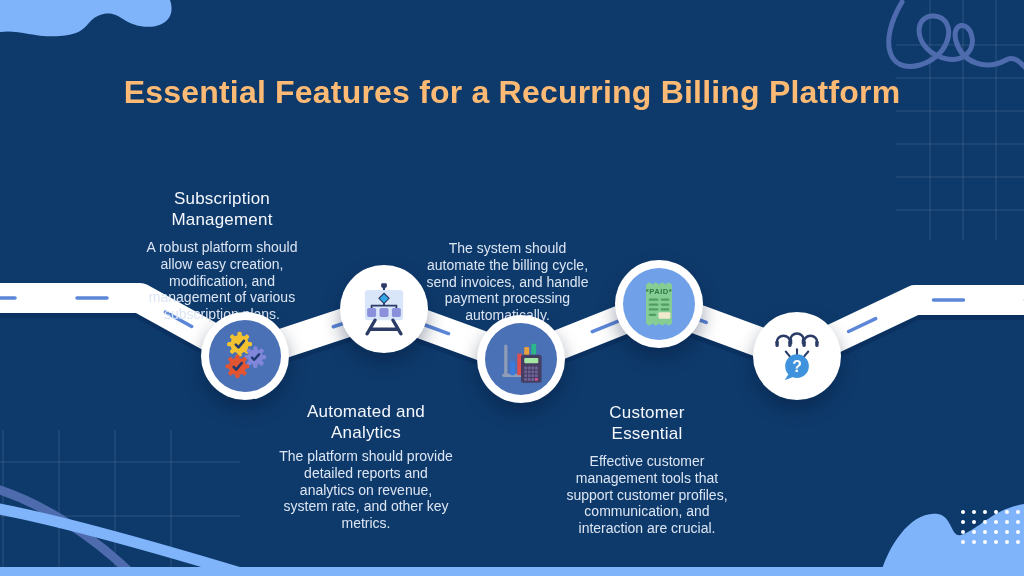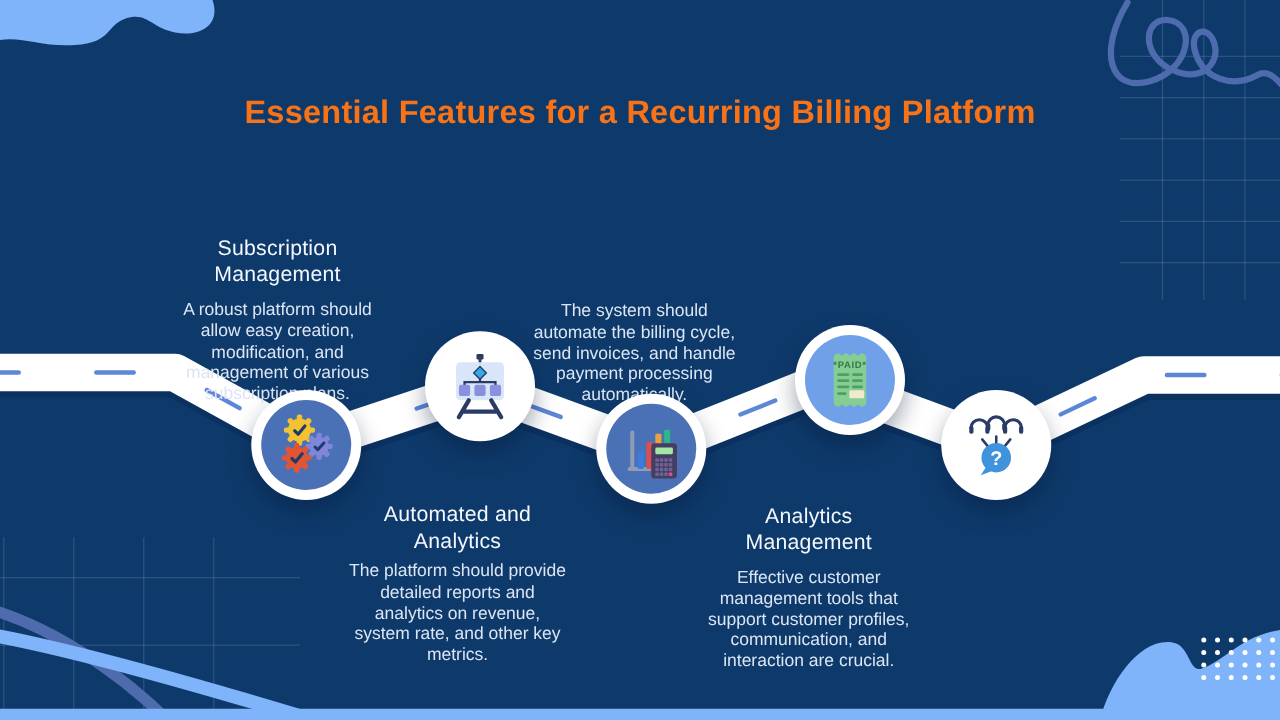--- a/index.html
+++ b/index.html
@@ -4,21 +4,21 @@
 <style>
   html,body{margin:0;padding:0;background:#06234a;}
   #canvas{
     position:relative;width:1024px;height:576px;overflow:hidden;
     background:#0E3A6B;
     font-family:"Liberation Sans",sans-serif;
   }
   #bg-svg{position:absolute;left:0;top:0;z-index:0;}
   .title{
     position:absolute;top:74px;left:0;width:1024px;text-align:center;
-    font-size:26px;font-weight:700;color:#f97316;letter-spacing:.2px;z-index:4;
+    font-size:32px;font-weight:700;color:#fdba74;letter-spacing:.2px;z-index:4;
   }
   .node{
     position:absolute;width:88px;height:88px;border-radius:50%;background:#FFFFFF;
     box-shadow:0 9px 18px rgba(4,22,50,.38);
     display:flex;align-items:center;justify-content:center;z-index:3;
   }
   .node-inner{
     width:72px;height:72px;border-radius:50%;
     display:flex;align-items:center;justify-content:center;
   }
@@ -101,21 +101,21 @@
 
   <div class="feature-heading" style="left:142px;top:189px;width:160px;">Subscription Management</div>
   <div class="feature-body" style="left:134px;top:239px;width:176px;">A robust platform should allow easy creation, modification, and management of various subscription plans.</div>
 
   <div class="feature-body" style="left:420px;top:240px;width:175px;">The system should automate the billing cycle, send invoices, and handle payment processing automatically.</div>
 
 
   <div class="feature-heading" style="left:296px;top:402px;width:140px;">Automated and Analytics</div>
   <div class="feature-body" style="left:276px;top:448px;width:180px;">The platform should provide detailed reports and analytics on revenue, system rate, and other key metrics.</div>
 
-  <div class="feature-heading" style="left:572px;top:403px;width:150px;">Analytics Management</div>
+  <div class="feature-heading" style="left:572px;top:403px;width:150px;">Customer Essential</div>
   <div class="feature-body" style="left:557px;top:453px;width:180px;">Effective customer management tools that support customer profiles, communication, and interaction are crucial.</div>
 
   <div class="node" style="left:201px;top:312px;">
     <div class="node-inner" style="background:#4A70B5;">
       <svg width="52" height="52" viewBox="0 0 48 48">
         <g transform="translate(19,13)">
           <g fill="#F2C230">
               <rect x="-2" y="-11.5" width="4" height="23" rx="1.5"></rect>
             <rect x="-2" y="-11.5" width="4" height="23" rx="1.5" transform="rotate(45)"></rect>
             <rect x="-2" y="-11.5" width="4" height="23" rx="1.5" transform="rotate(90)"></rect>
@@ -189,21 +189,21 @@
             <rect x="36.9" y="38" width="2.6" height="2.6" rx="0.6"></rect>
           <rect x="27" y="41.5" width="2.6" height="2.6" rx="0.6"></rect>
             <rect x="30.3" y="41.5" width="2.6" height="2.6" rx="0.6"></rect>
             <rect x="33.6" y="41.5" width="2.6" height="2.6" rx="0.6"></rect>
         </g>
         <rect x="36.9" y="41.5" width="2.6" height="2.6" rx="0.6" fill="#D94F93"></rect>
       </svg>
     </div>
   </div>
 
-  <div class="node" style="left:636px;top:260px;">
+  <div class="node" style="left:615px;top:260px;">
     <div class="node-inner" style="background:#6FA0E8;">
       <svg width="52" height="52" viewBox="0 0 48 48">
         <path d="M12,6 l3,-2 3,2 3,-2 3,2 3,-2 3,2 3,-2 3,2 L36,42 l-3,2 -3,-2 -3,2 -3,-2 -3,2 -3,-2 -3,2 -3,-2 Z" fill="#85CD92"></path>
         <text x="24" y="15" font-size="7" font-weight="bold" fill="#2F7A45" text-anchor="middle" font-family="Liberation Sans, sans-serif" letter-spacing="0.5">*PAID*</text>
         <g fill="#4F9E63">
           <rect x="14.5" y="19" width="9" height="2" rx="1"></rect>
             <rect x="25.5" y="19" width="8" height="2" rx="1"></rect>
           <rect x="14.5" y="23.5" width="9" height="2" rx="1"></rect>
             <rect x="25.5" y="23.5" width="8" height="2" rx="1"></rect>
           <rect x="14.5" y="28" width="9" height="2" rx="1"></rect>

